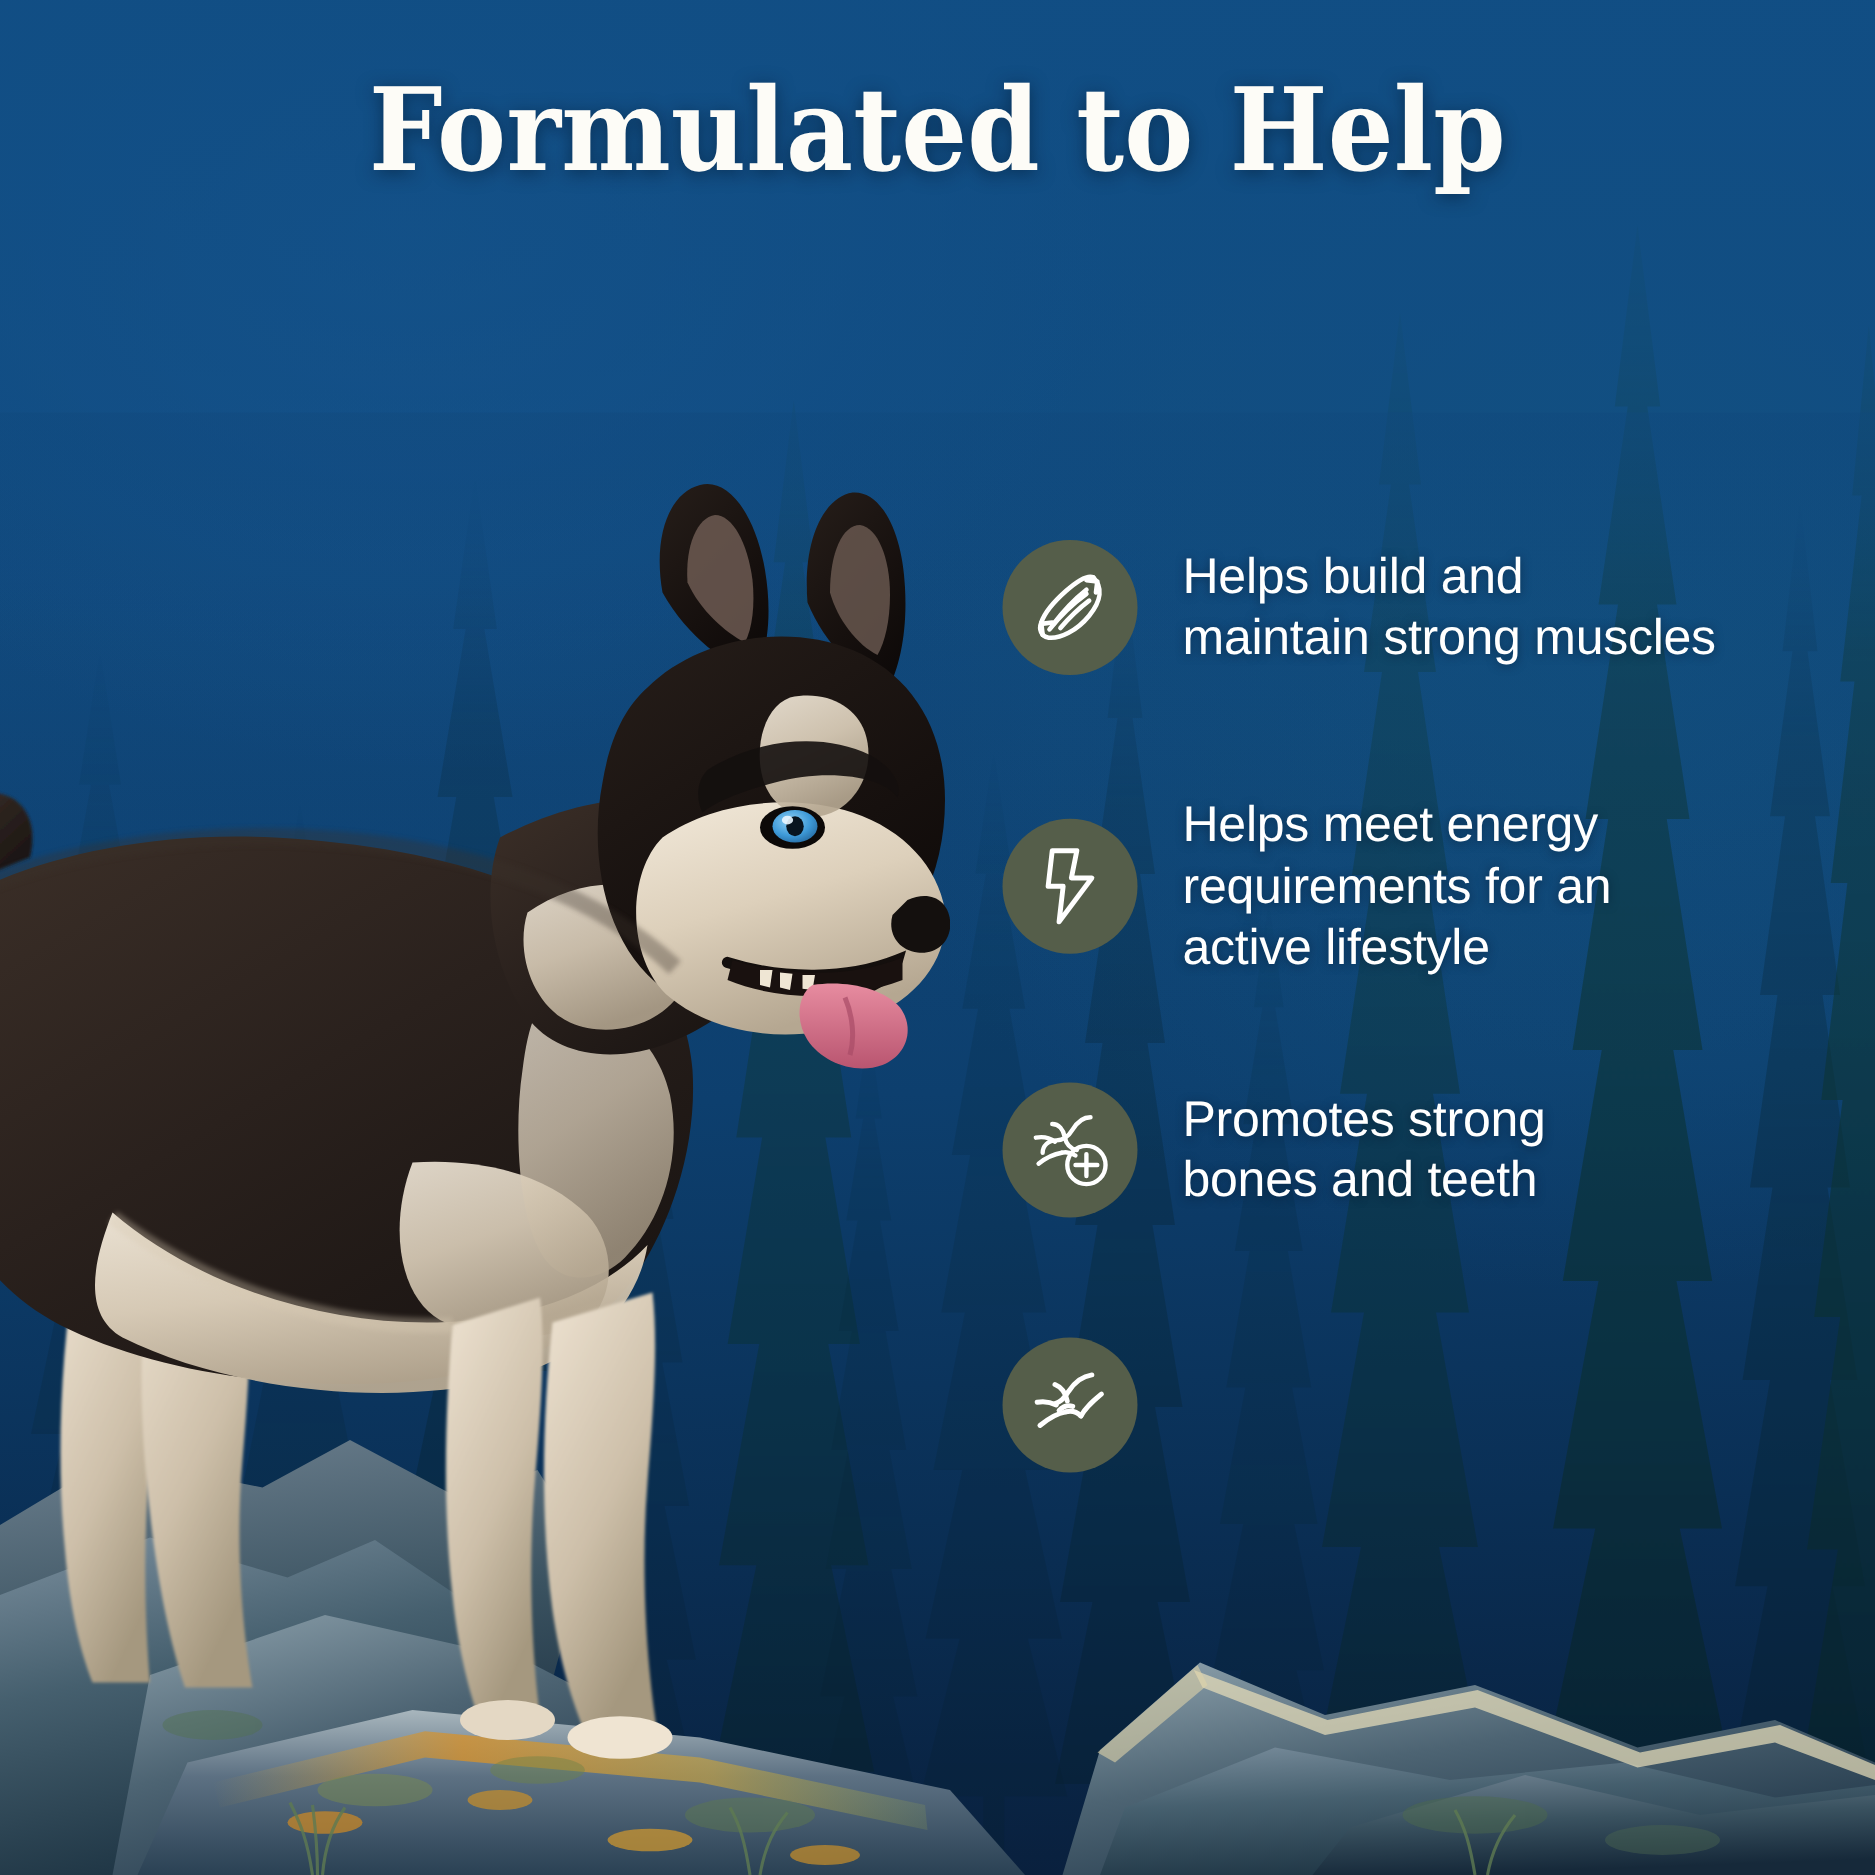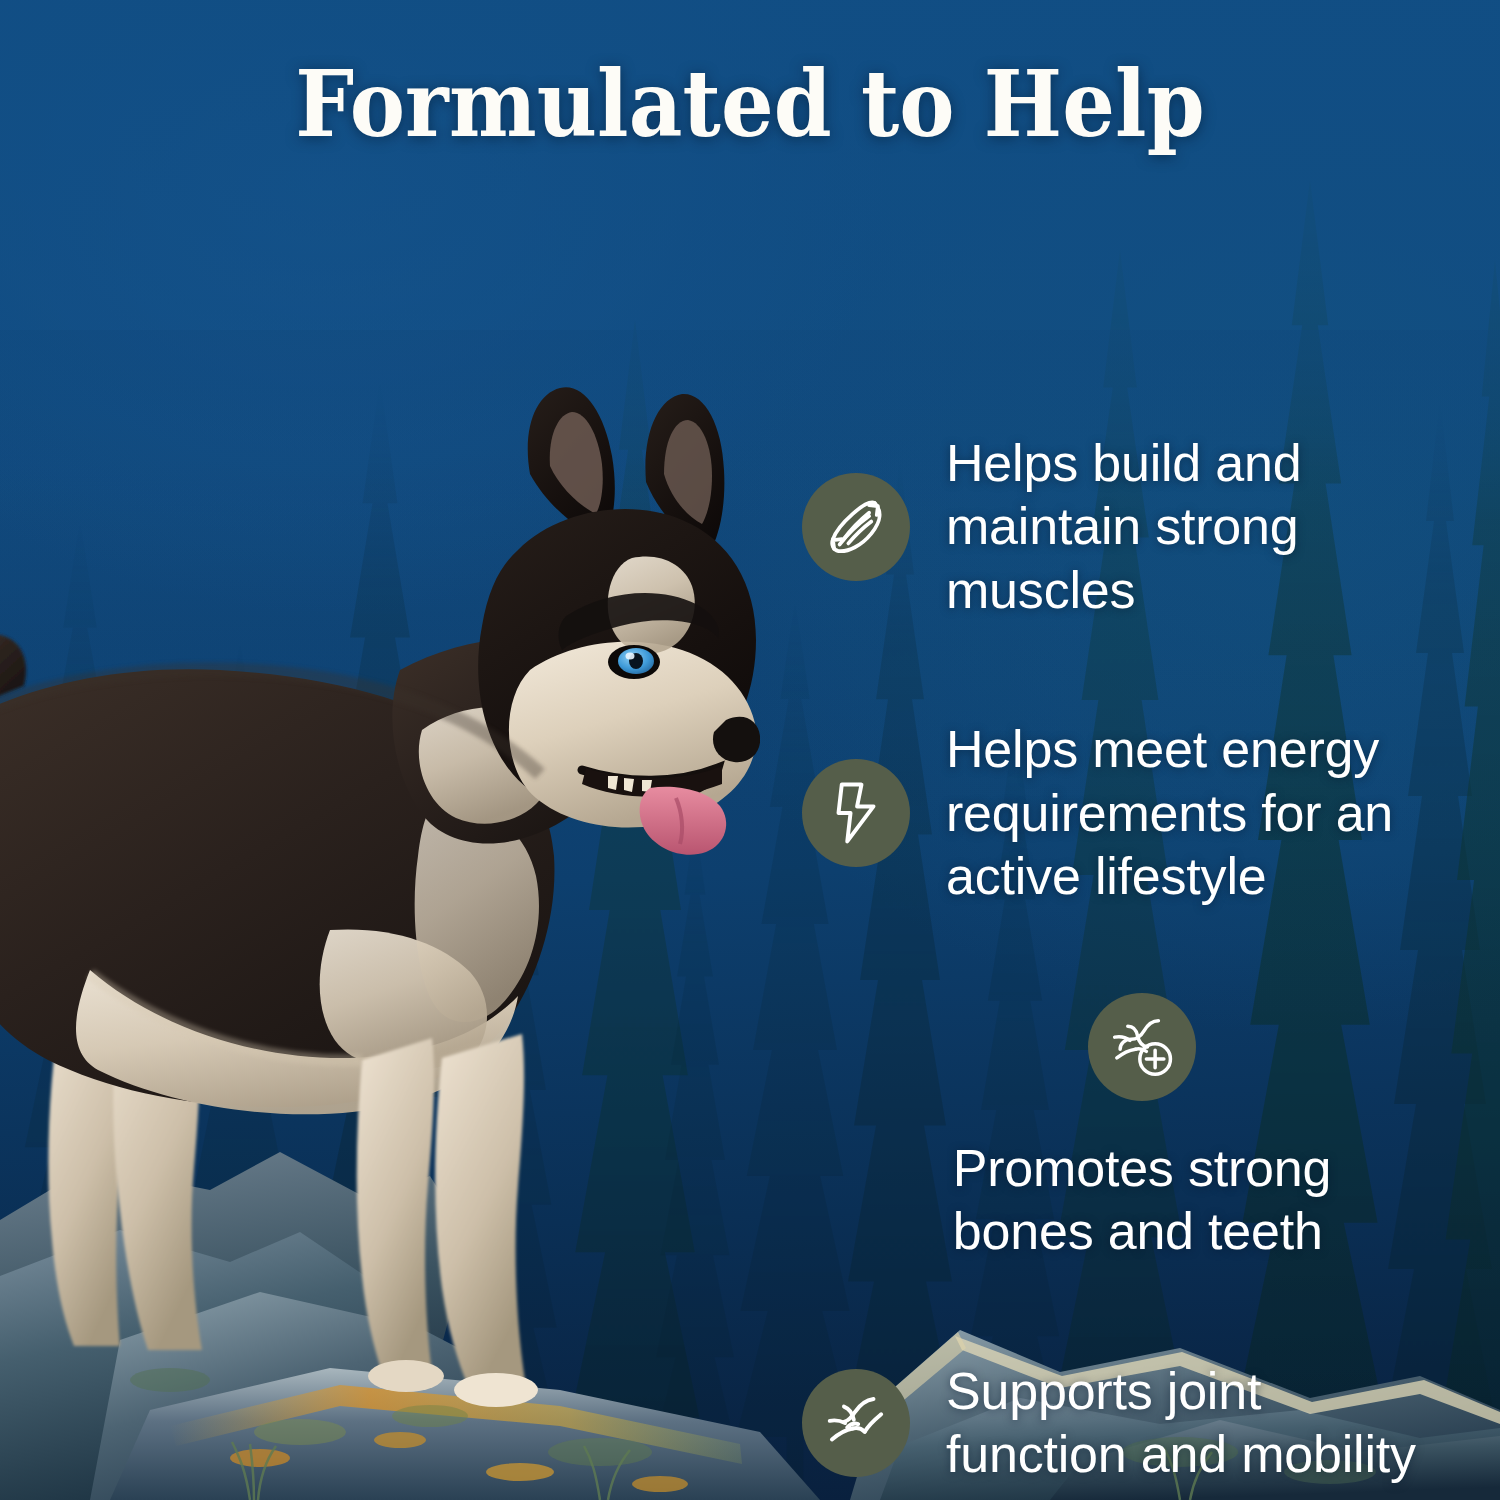--- a/index.html
+++ b/index.html
@@ -51,21 +51,21 @@
 
   
   #benefits { position:absolute; left:802px; top:432px; width:680px; }
   .benefit { display:flex; align-items:center; gap:36px; }
   .badge {
     flex:0 0 auto; width:108px; height:108px; border-radius:50%;
     background:#555e4a; display:flex; align-items:center; justify-content:center;
   }
   .badge svg { width:70px; height:70px; display:block; }
   .btext {
-    color:#fff; font-size:52px; line-height:1.22; font-weight:400;
+    color:#fff; font-size:40px; line-height:1.22; font-weight:400;
     letter-spacing:-.2px; text-shadow:0 1px 8px rgba(3,20,40,.5);
     white-space:pre-line;
   }
 </style>
 </head>
 <body>
 
 <div id="stage">
 
   <div class="forest">
@@ -315,21 +315,21 @@
       <div class="badge">
         <svg viewBox="0 0 64 64" fill="none" stroke="#ffffff" stroke-width="3.6" stroke-linecap="round" stroke-linejoin="round">
           <path d="M37,6 L19,6 L16,32 L27,32 L24,58 L48,26 L33,26 Z"></path>
         </svg>
       </div>
       <div class="btext">Helps meet energy
 requirements for an
 active lifestyle</div>
     </div>
 
-    <div class="benefit" style="margin-bottom:96px;flex-direction:column;">
+    <div class="benefit" style="margin-bottom:96px;">
       <div class="badge">
         <svg viewBox="0 0 64 64" fill="none" stroke="#ffffff" stroke-width="3.2" stroke-linecap="round" stroke-linejoin="round">
           <path d="M47,8 C41,8 37,12 34,17 C31,22 27,25 22,25 C16,25 12,29 12,34"></path>
           <path d="M19,13 C24,13 27,17 28,22 C29,27 32,31 37,32"></path>
           <path d="M7,23 C12,22 17,23 21,26"></path>
           <path d="M9,42 C14,38 20,35 26,34"></path>
           <path d="M26,34 C30,33 33,34 36,36"></path>
           <circle cx="44" cy="43" r="14"></circle>
           <path d="M44,35 L44,51 M36,43 L52,43"></path>
         </svg>
@@ -343,18 +343,16 @@
         <svg viewBox="0 0 64 64" fill="none" stroke="#ffffff" stroke-width="3.6" stroke-linecap="round" stroke-linejoin="round">
           <path d="M48,10 C41,11 35,16 31,22 C28,27 25,30 21,31"></path>
           <path d="M21,17 C26,19 29,24 30,29"></path>
           <path d="M8,30 C13,29 18,30 22,32"></path>
           <path d="M10,47 C16,42 23,38 29,37"></path>
           <path d="M29,37 C33,36 37,37 40,40"></path>
           <path d="M55,24 C49,29 44,33 40,40"></path>
           <path d="M24,36 C27,33 31,32 34,33"></path>
         </svg>
       </div>
-      <div class="btext">Supports joint
-function and mobility</div>
     </div>
 
   </div>
 </div>
 
 </body></html>

